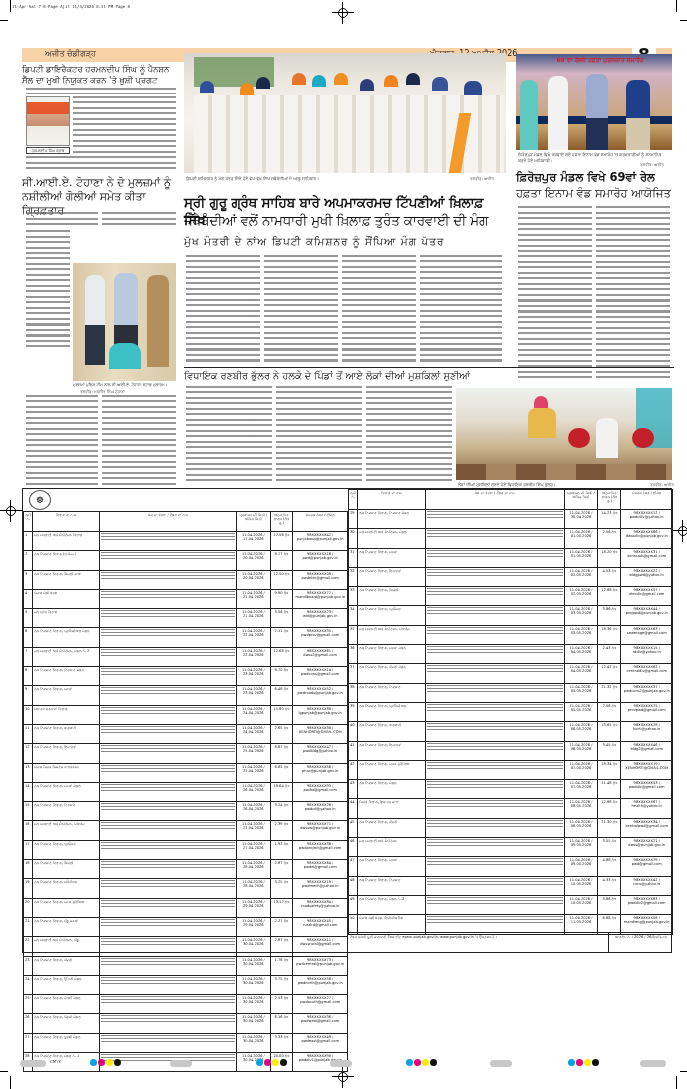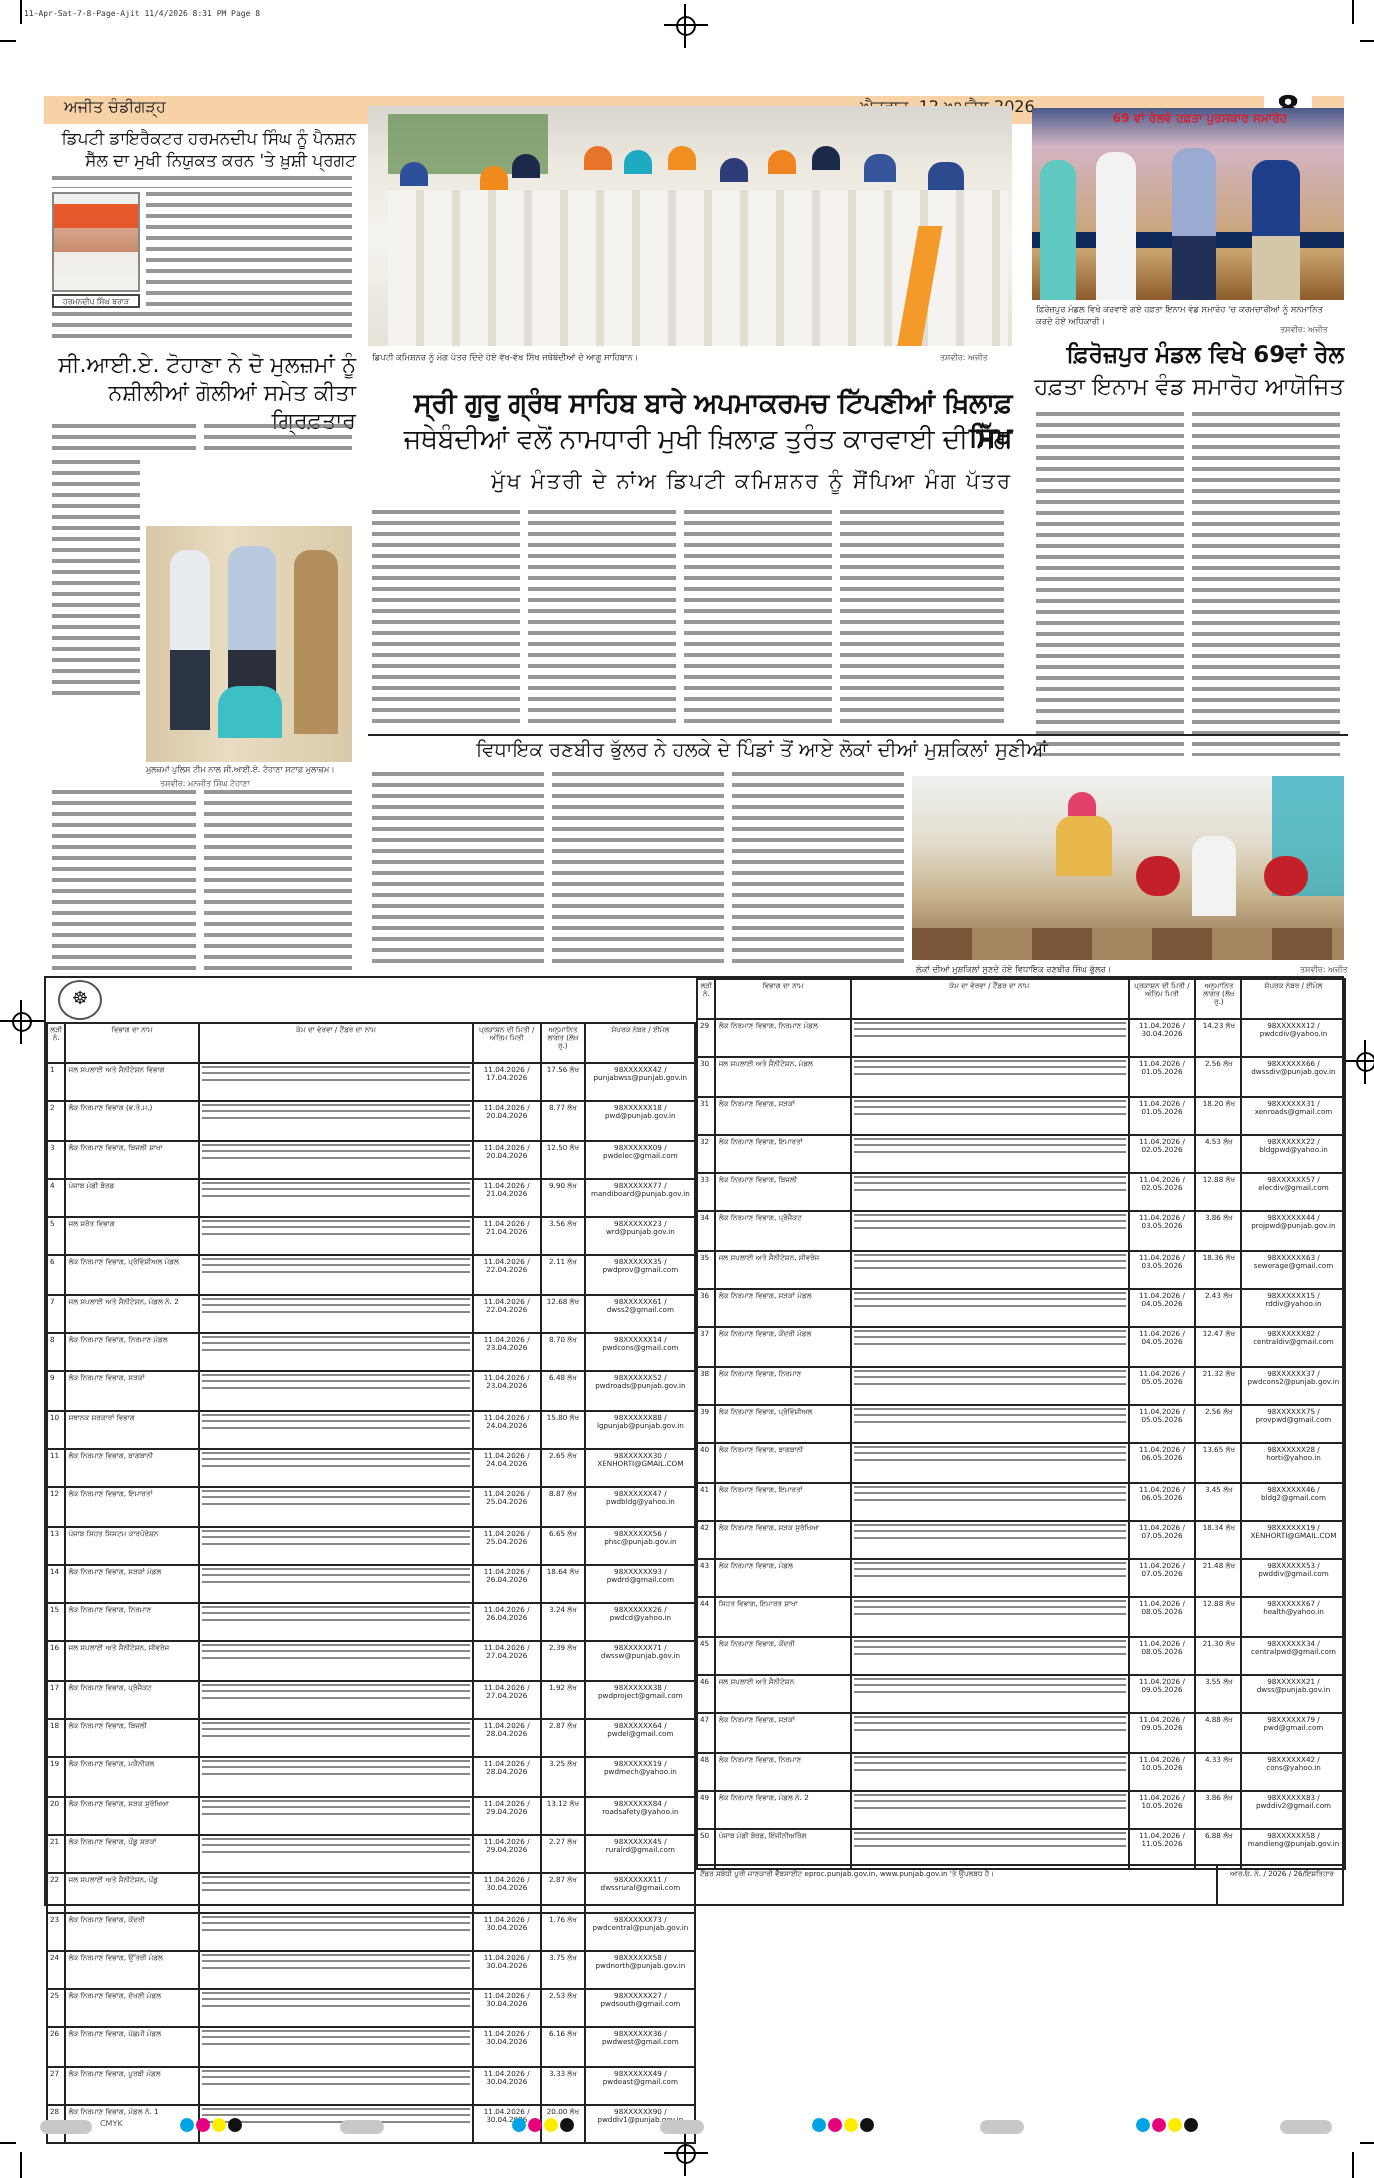--- a/index.html
+++ b/index.html
@@ -4,25 +4,25 @@
 <style>
 *{box-sizing:border-box;margin:0;padding:0}
 body{width:687px;height:1089px;background:#fff;font-family:"DejaVu Sans",sans-serif;position:relative;overflow:hidden;color:#111}
 .slug{position:absolute;left:12px;top:4px;font-size:4px;color:#333;font-family:"DejaVu Sans Mono",monospace}
 .crop{position:absolute;background:#000}
 .reg{position:absolute;width:22px;height:22px}
 .reg:before{content:"";position:absolute;left:10px;top:0;width:1px;height:22px;background:#000}
 .reg:after{content:"";position:absolute;left:0;top:10px;width:22px;height:1px;background:#000}
 .reg span{position:absolute;left:6px;top:6px;width:10px;height:10px;border:1px solid #000;border-radius:50%}
 .masthead{position:absolute;left:22px;top:48px;width:650px;height:14px;background:#f6d2a6}
-.mh-left{position:absolute;left:10px;top:1px;font-size:8px;color:#222}
+.mh-left{position:absolute;left:23px;top:1px;font-size:8px;color:#222}
 .mh-logo{position:absolute;left:268px;top:-8px;width:128px;height:24px;background:#fff;border-radius:12px;text-align:center;color:#d81f26;font-size:19px;font-weight:bold;line-height:24px}
 .mh-date{position:absolute;left:408px;top:1px;font-size:8px;color:#222}
 .mh-page{position:absolute;left:610px;top:-5px;width:24px;height:24px;background:#fff;text-align:center;font-weight:bold;font-size:17px;line-height:24px}
-.hl{position:absolute;text-align:right;color:#111;line-height:1.25}
+.hl{position:absolute;text-align:left;color:#111;line-height:1.25}
 .lines{position:absolute;background:repeating-linear-gradient(to bottom,#6a6a6a 0,#6a6a6a 2px,transparent 2px,transparent 5.5px);opacity:.7}
 .photo{position:absolute;overflow:hidden}
 .caption{position:absolute;font-size:4.6px;color:#222}
 .credit{position:absolute;font-size:4px;color:#444}
 .rule{position:absolute;background:#222}
 .tender{position:absolute;left:22px;top:488px;width:650px;height:465px;border:1px solid #222}
 .t-head-l{position:absolute;left:0;top:0;width:325px;height:22px}
 .t-logo{position:absolute;left:6px;top:1px;width:22px;height:20px;border:1px solid #555;border-radius:50%;font-size:9px;text-align:center;line-height:18px}
 .t-band{position:absolute;left:32px;top:2px;width:285px;height:18px;background:#111}
 .t-band .pb{position:absolute;left:30px;top:2px;color:#fff;font-size:11px;font-weight:bold;letter-spacing:.5px}

